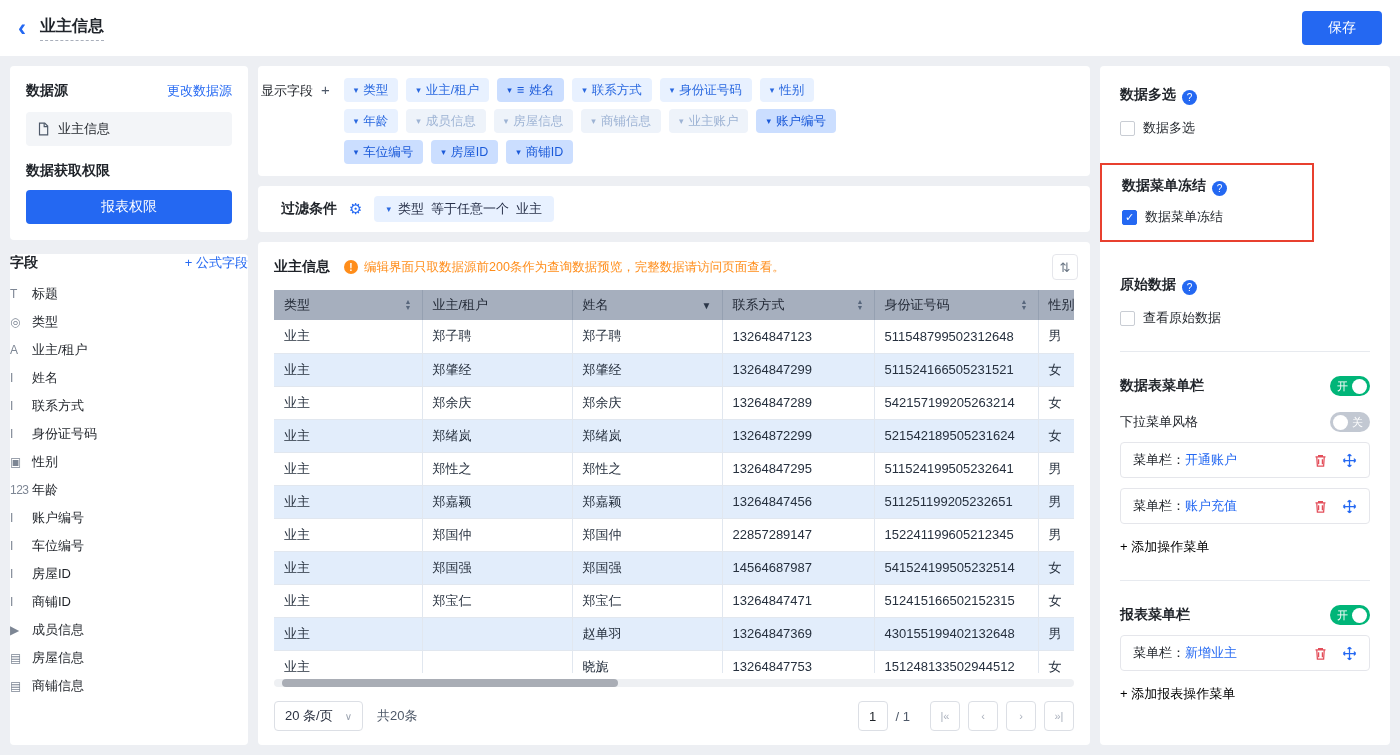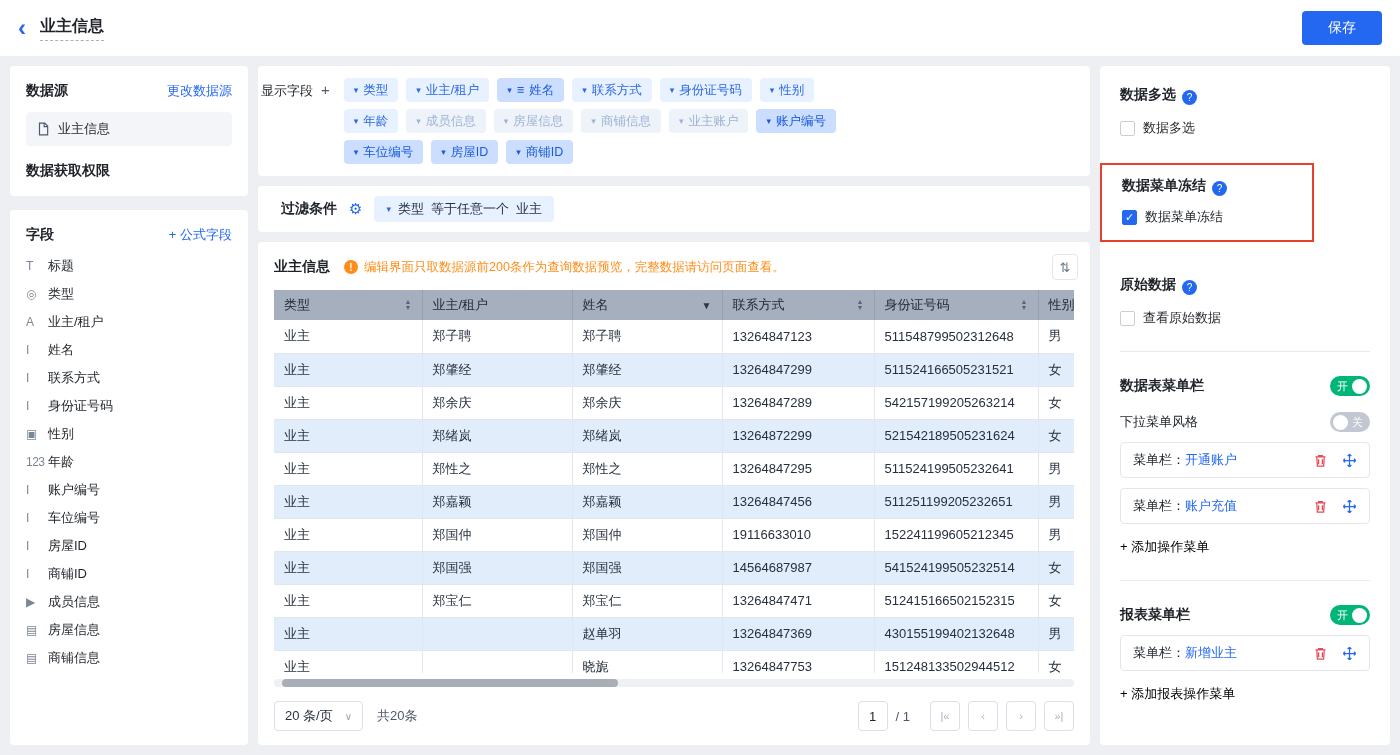--- a/index.html
+++ b/index.html
@@ -11,21 +11,21 @@
 .save-btn{margin-left:auto;background:#2468f2;color:#fff;border:none;border-radius:4px;height:34px;padding:0 26px;font-size:14px;cursor:pointer}
 .layout{display:flex;gap:10px;padding:10px;height:699px;align-items:stretch}
 .card{background:#fff;border-radius:4px}
 .col-left{width:238px;flex:none;display:flex;flex-direction:column;gap:14px}
 .card-ds{padding:16px}
 .card-head{display:flex;justify-content:space-between;align-items:center}
 .sec-title{font-weight:bold;font-size:14px}
 .link{color:#2468f2;cursor:pointer;font-size:13px}
 .ds-item{display:flex;align-items:center;gap:8px;background:#f3f5f8;border-radius:4px;height:34px;padding:0 10px;margin:12px 0 16px;cursor:pointer}
 .perm-btn{width:100%;height:34px;background:#2468f2;color:#fff;border:none;border-radius:4px;font-size:14px;margin-top:10px;cursor:pointer}
-.card-fields{padding:16px;flex:1;overflow:hidden}
+.card-fields{flex:1;overflow:hidden}
 .field-list{margin-top:8px}
 .field-item{display:flex;align-items:center;height:28px;cursor:pointer}
 .f-icon{width:22px;color:#7d8694;font-size:12px;flex:none}
 .f-icon.small{font-size:12px;letter-spacing:-.5px}
 .col-mid{width:832px;flex:none;display:flex;flex-direction:column;gap:10px}
 .card-display{padding:12px 3px;display:flex;gap:14px}
 .display-label{flex:none;display:flex;gap:8px;align-items:flex-start;padding-top:4px}
 .plus{color:#4e5969;font-size:15px;cursor:pointer;line-height:1}
 .chip-rows{display:flex;flex-direction:column;gap:7px}
 .chip-row{display:flex;gap:8px}
@@ -105,20 +105,21 @@
         <span class="link">更改数据源</span>
       </div>
       <div class="ds-item">
         <svg width="14" height="14" viewBox="0 0 24 24">
             <path d="M6 2h9l5 5v15H6z" fill="none" stroke="#4e5969" stroke-width="2"></path>
             <path d="M14 2v6h6" fill="none" stroke="#4e5969" stroke-width="2"></path>
           </svg>
         <span>业主信息</span>
       </div>
       <div class="sec-title">数据获取权限</div>
+      <button class="perm-btn">报表权限</button>
     </div>
 
     <div class="card card-fields">
       <div class="card-head">
         <span class="sec-title">字段</span>
         <span class="link">+ 公式字段</span>
       </div>
       <div class="field-list">
         <div class="field-item">
             <span class="f-icon">T</span>
@@ -385,21 +386,21 @@
                 <td>郑嘉颖</td>
                 <td>郑嘉颖</td>
                 <td>13264847456</td>
                 <td>511251199205232651</td>
                 <td>男</td>
               </tr>
             <tr>
                 <td>业主</td>
                 <td>郑国仲</td>
                 <td>郑国仲</td>
-                <td>19116633010</td>
+                <td>22857289147</td>
                 <td>152241199605212345</td>
                 <td>男</td>
               </tr>
             <tr>
                 <td>业主</td>
                 <td>郑国强</td>
                 <td>郑国强</td>
                 <td>14564687987</td>
                 <td>541524199505232514</td>
                 <td>女</td>

